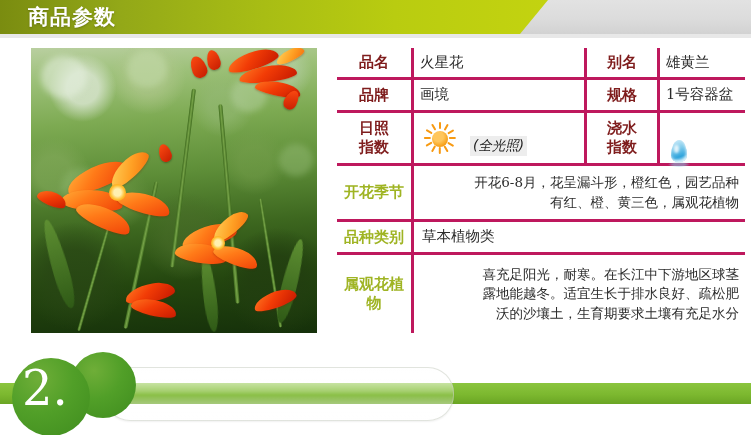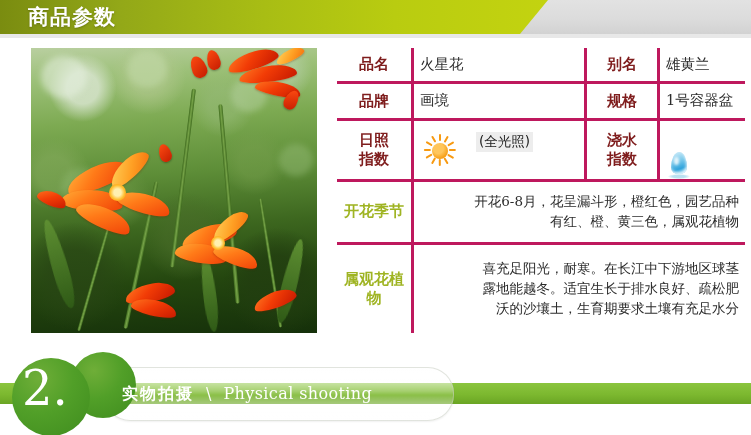--- a/index.html
+++ b/index.html
@@ -117,21 +117,21 @@
     font-family:"DejaVu Serif","Liberation Serif",serif;
     font-size:14.5px;
     line-height:1.5;
     text-align:left;
     padding-left:10px;
   }
   .val.small{font-size:13.5px;line-height:1.45;text-align:right;}
   .val.wide{padding-left:8px;}
 
   
-  .suncell{display:flex;align-items:flex-start;gap:16px;padding-left:6px;}
+  .suncell{display:flex;align-items:flex-end;gap:10px;padding-left:6px;font-style:italic;}
   .sun-wrap{position:relative;width:40px;height:36px;flex:none;}
   .sun-core{
     position:absolute;left:12px;top:11px;width:16px;height:16px;border-radius:50%;
     background:radial-gradient(circle at 40% 35%,#ffc65c 0 35%,#f7a018 70%,#ef8c05 100%);
   }
   .ray{position:absolute;left:19.2px;top:2px;width:1.8px;height:7px;background:#f79a12;border-radius:1px;transform-origin:0.9px 16px;}
   .sunlabel{
     background:#ededed;color:#222;
     font-family:"DejaVu Sans","Liberation Sans",sans-serif;
     font-size:13.5px;padding:1px 3px;
@@ -302,33 +302,32 @@
           <span class="drop-shadow"></span>
         </span>
       </td>
     </tr>
     <tr>
       <td class="lbl olive">开花季节</td>
       <td class="val small wide" colspan="3" style="white-space:pre-line;">开花6-8月，花呈漏斗形，橙红色，园艺品种
 有红、橙、黄三色，属观花植物</td>
     </tr>
     <tr>
+      <td class="lbl olive">品种类别</td>
+      <td class="val wide" colspan="3">草本植物类</td>
+    </tr>
+    <tr>
       <td class="lbl olive">属观花植物</td>
       <td class="val small wide" colspan="3" style="white-space:pre-line;">喜充足阳光，耐寒。在长江中下游地区球茎
 露地能越冬。适宜生长于排水良好、疏松肥
 沃的沙壤土，生育期要求土壤有充足水分</td>
     </tr>
   </tbody>
     </table>
 </div>
 
 <div class="bottom">
   <div class="green-bar"></div>
   <div class="bar-plate"></div>
   <div class="blob-small"></div>
   <div class="blob-big"></div>
   <div class="blob-num">2.</div>
-  <div class="bar-text">
-    <span class="bt-cn">实物拍摄</span>
-    <span class="bt-sl">\</span>
-    <span class="bt-en">Physical shooting</span>
-  </div>
 </div>
 
 </body></html>

